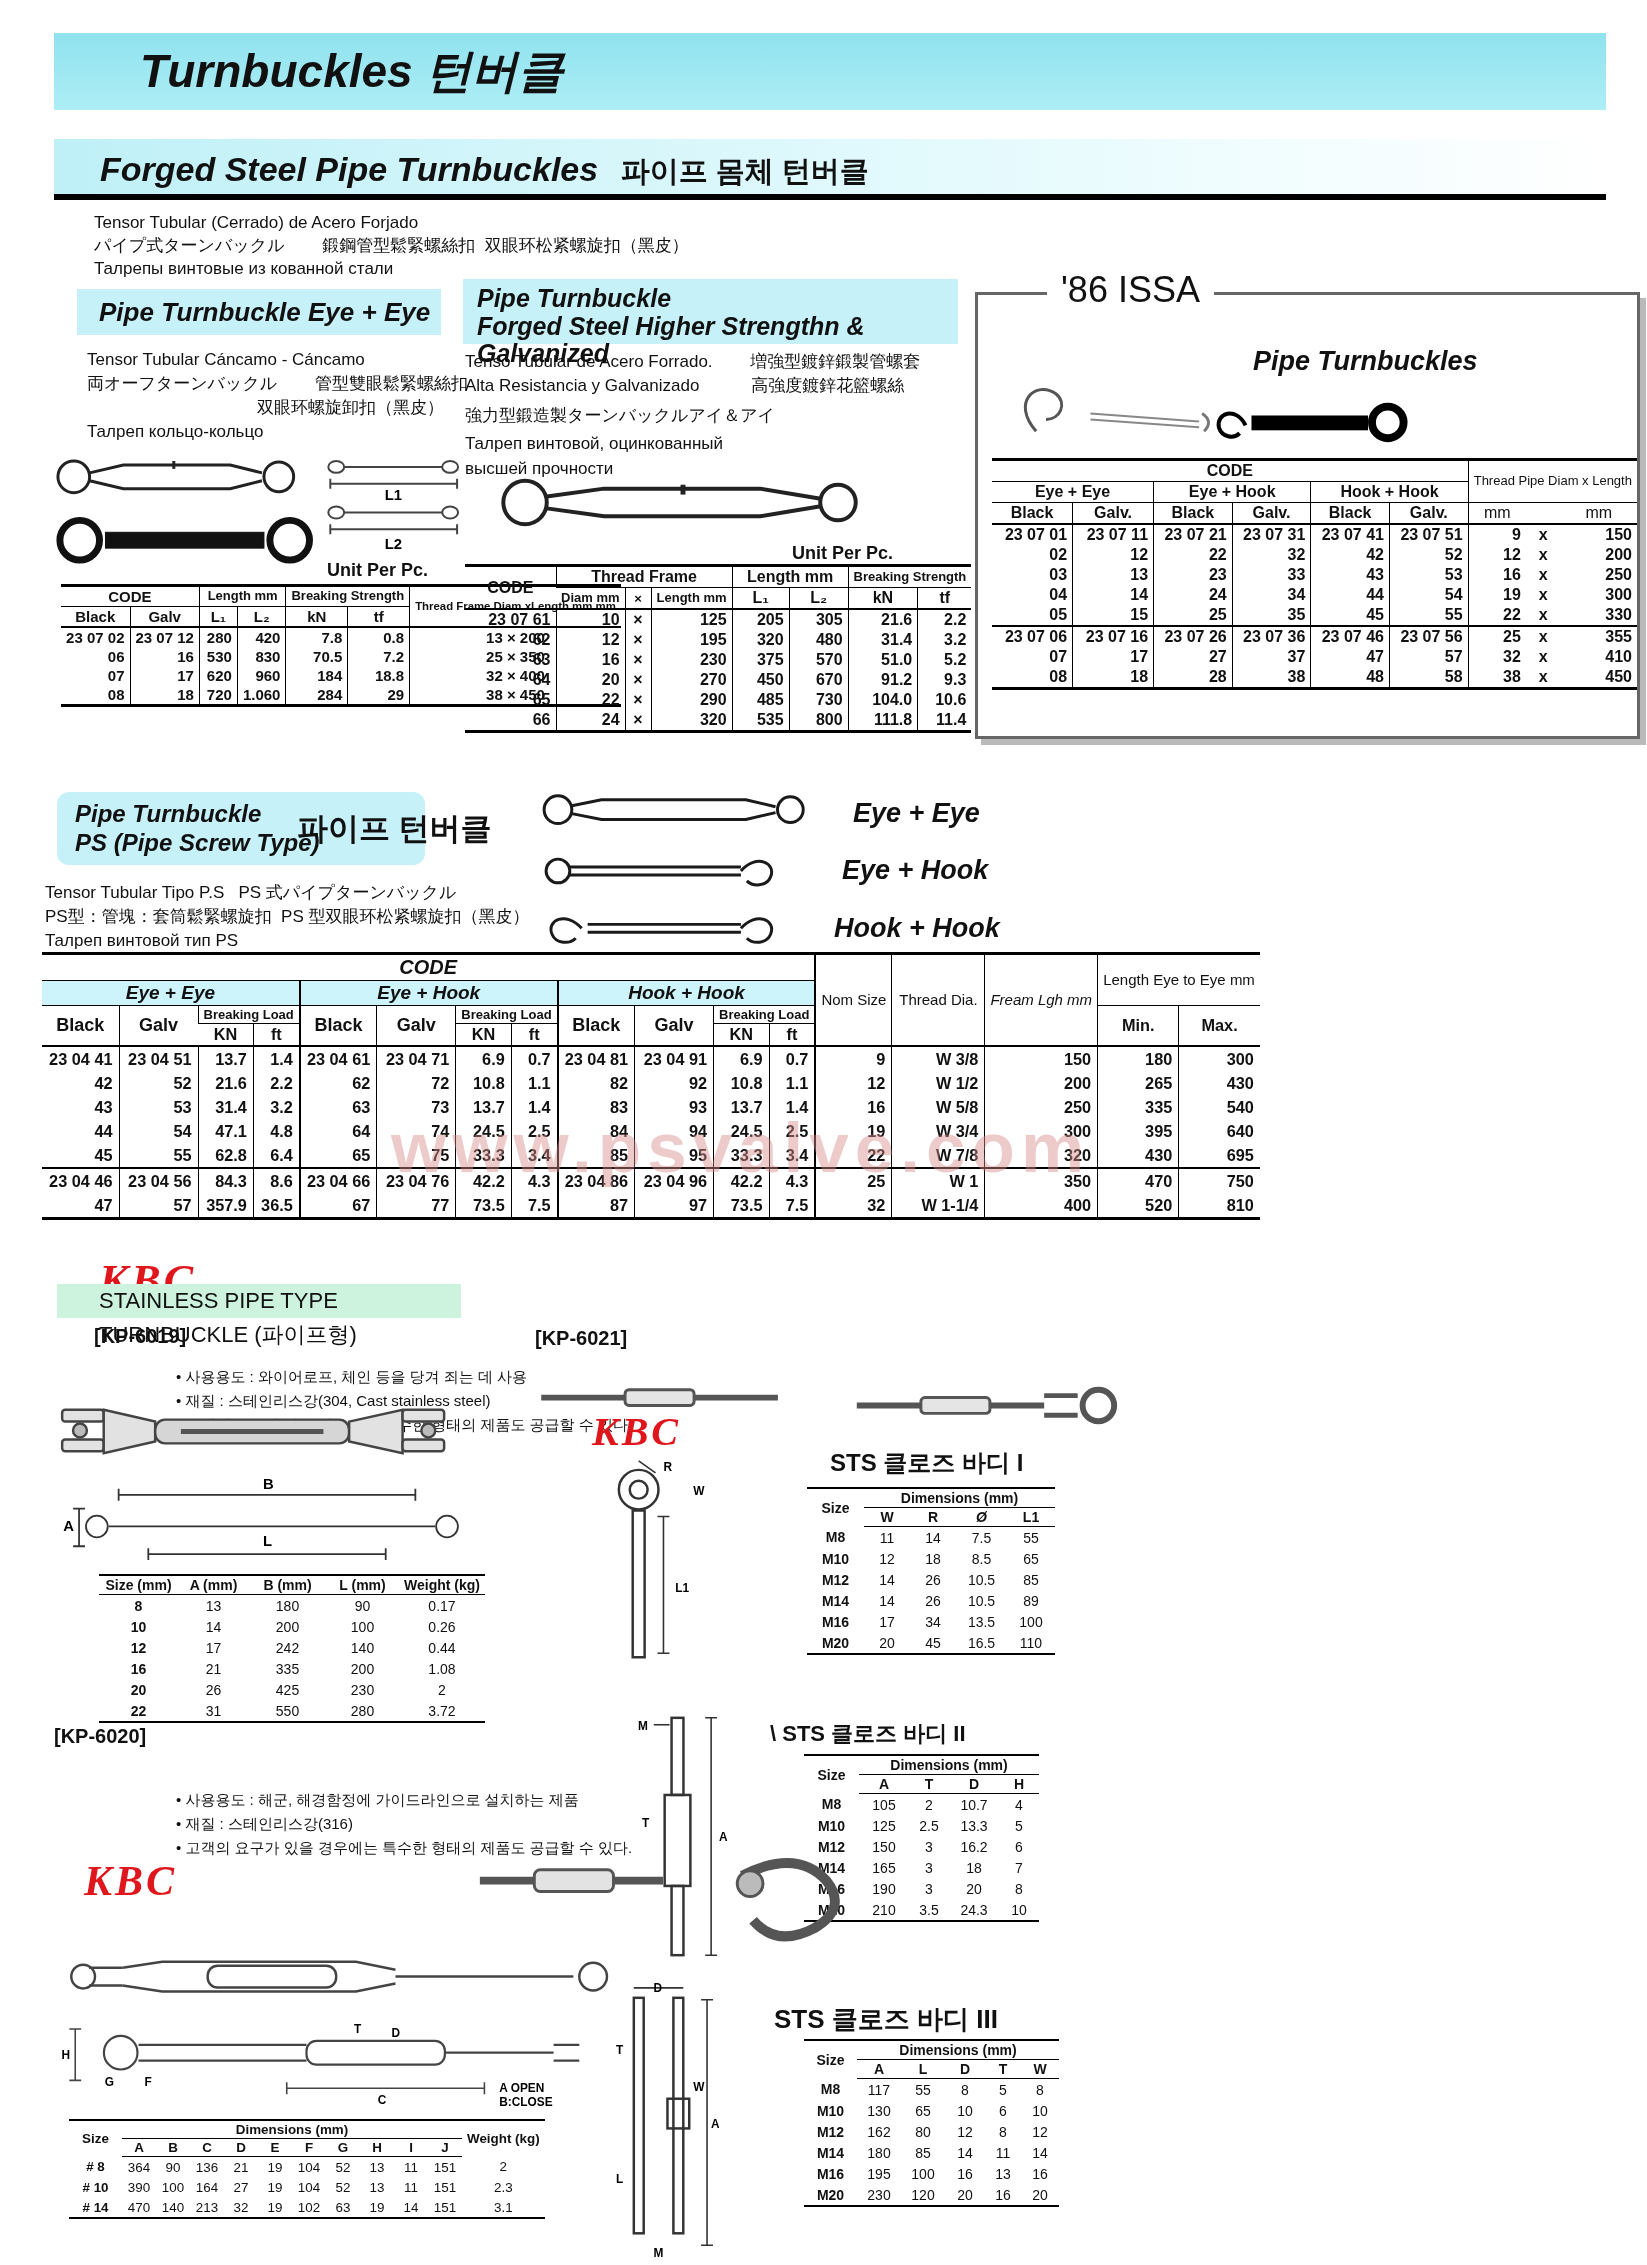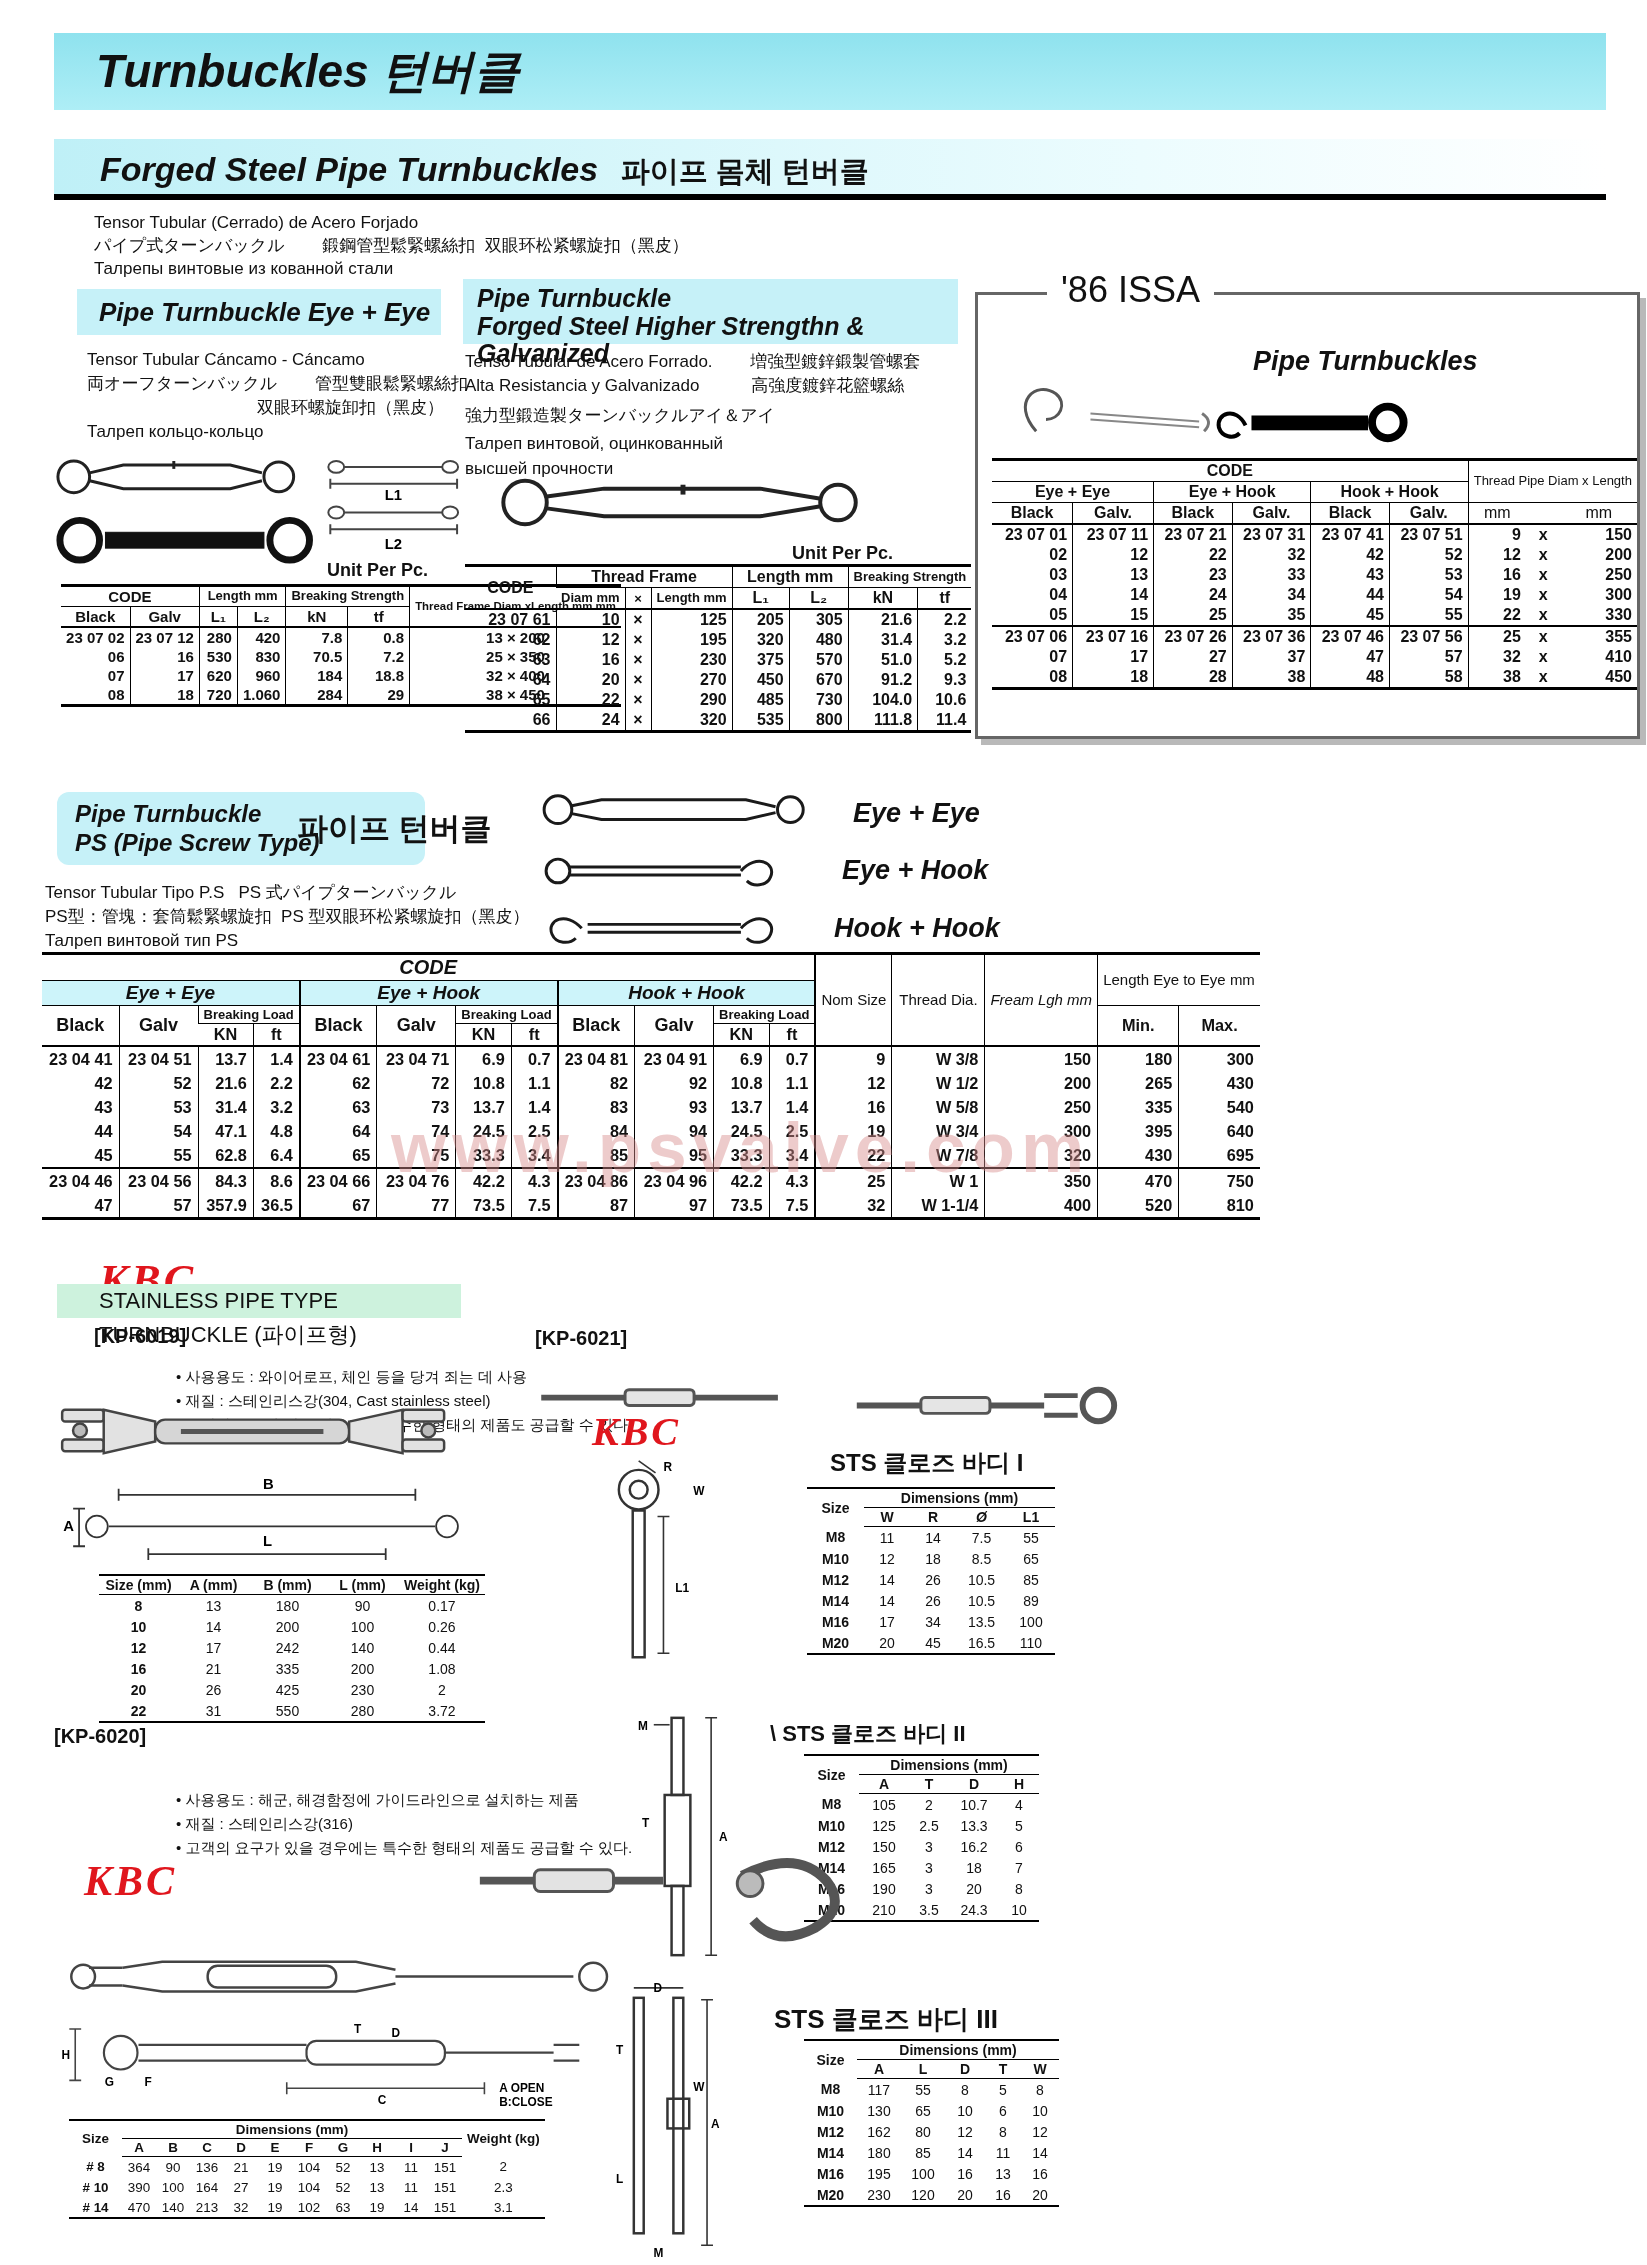--- a/index.html
+++ b/index.html
@@ -1,20 +1,20 @@
 <!DOCTYPE html>
 <html><head>
 <meta charset="utf-8">
 <style>
   html,body{margin:0;padding:0;background:#fff;}
   body{font-family:"Liberation Sans","DejaVu Sans",sans-serif;color:#111;}
   #page{position:relative;width:1647px;height:2265px;background:#fff;overflow:hidden;}
   .abs{position:absolute;}
   .it{font-style:italic;}
-  .b{font-weight:bold;}
+  .b{font-weight:bold;margin-left:44px;}
   .pre{white-space:pre-line;line-height:1.15;}
   .prew{white-space:pre;}
   .bar{background:#9fe6f0;}
   .main-title{left:54px;top:33px;width:1552px;height:77px;line-height:77px;padding-left:42px;box-sizing:border-box;font-size:46px;background:linear-gradient(180deg,#8fe2ee,#aeeef6);}
   .section-bar{left:54px;top:139px;width:1552px;height:61px;line-height:61px;padding-left:46px;box-sizing:border-box;background:linear-gradient(90deg,#bff0f7,#ecfcfe 70%,#ffffff);border-bottom:6px solid #000;}
   .section-bar .en{font-size:34px;font-weight:bold;font-style:italic;}
   .section-bar .kr{font-size:29px;font-weight:bold;margin-left:18px;}
   .intro{left:94px;top:212px;font-size:17px;line-height:1.35;}
   .subhdr{background:#c6f1f8;font-weight:bold;font-style:italic;}
   .ee-hdr{left:77px;top:289px;width:364px;height:46px;line-height:46px;padding-left:22px;box-sizing:border-box;font-size:26px;}

